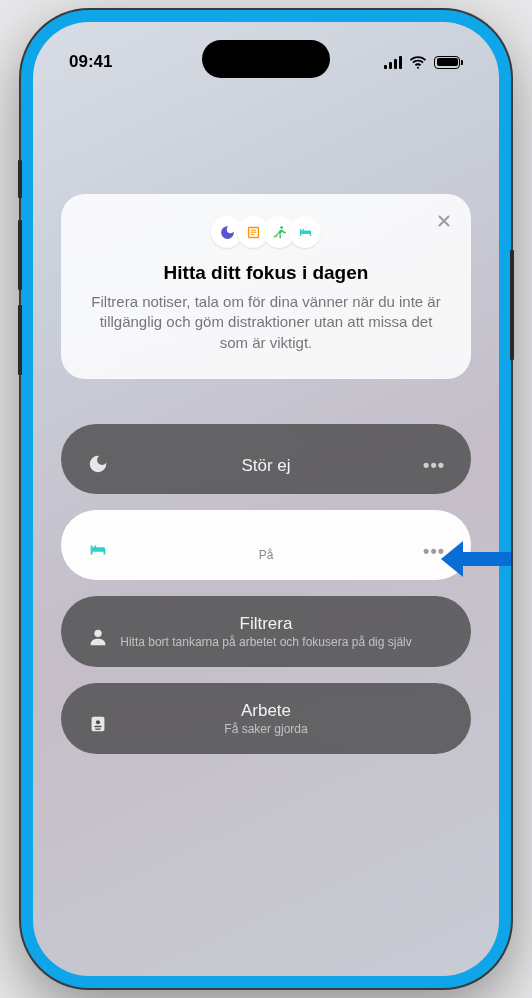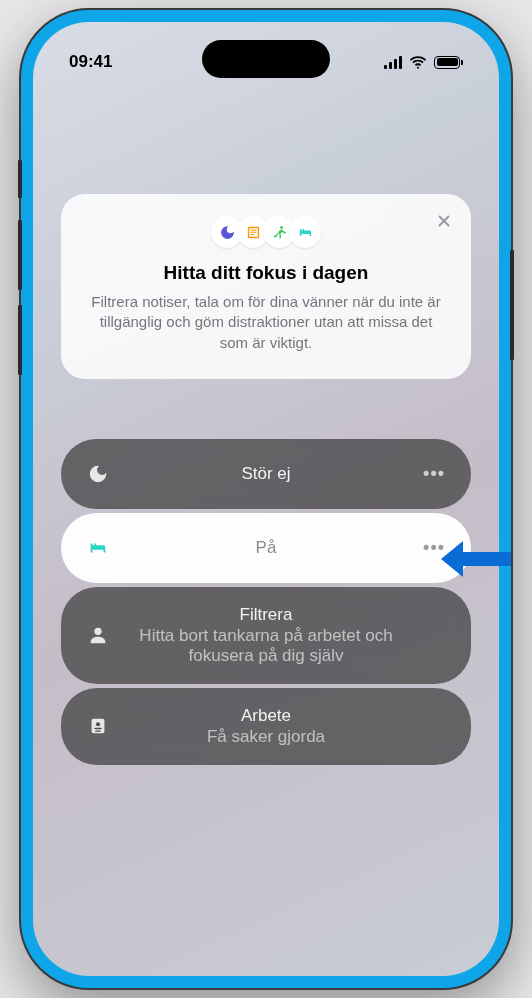--- a/index.html
+++ b/index.html
@@ -81,21 +81,21 @@
       left: 0; right: 0;
       padding: 0 28px;
     }
     .info-card {
       background: rgba(255,255,255,0.85);
       backdrop-filter: blur(20px);
       border-radius: 24px;
       padding: 22px 26px 26px;
       position: relative;
       text-align: center;
-      margin-bottom: 60px;
+      margin-bottom: 45px;
     }
     .close-x {
       position: absolute;
       top: 18px; right: 18px;
       width: 18px; height: 18px;
       color: rgba(60,60,67,0.5);
       cursor: pointer;
     }
     .close-x svg { width: 100%; height: 100%; }
     .icon-row {
@@ -121,23 +121,23 @@
     }
     .info-desc {
       font-size: 15px;
       line-height: 1.35;
       color: rgba(60,60,67,0.7);
       padding: 0 4px;
     }
     .focus-pill {
       border-radius: 36px;
       padding: 18px 26px;
-      margin-bottom: 4px;
-      display: flex;
-      align-items: center;
+      margin-bottom: 16px;
+      display: flex;
+      align-items: flex-end;
       position: relative;
       min-height: 70px;
     }
     .focus-pill.dark {
       background: rgba(70,70,72,0.78);
       backdrop-filter: blur(10px);
       color: rgba(255,255,255,0.92);
     }
     .focus-pill.light {
       background: rgba(255,255,255,0.96);
@@ -153,21 +153,21 @@
     .pill-center {
       flex: 1;
       text-align: center;
       padding: 0 8px;
     }
     .pill-title {
       font-size: 17px;
       font-weight: 500;
     }
     .pill-sub {
-      font-size: 17px;
+      font-size: 12px;
       margin-top: 1px;
     }
     .focus-pill.dark .pill-sub { color: rgba(255,255,255,0.6); }
     .focus-pill.light .pill-sub { color: rgba(60,60,67,0.6); }
     .pill-more {
       width: 24px;
       flex-shrink: 0;
       display: flex;
       align-items: center;
       justify-content: flex-end;

